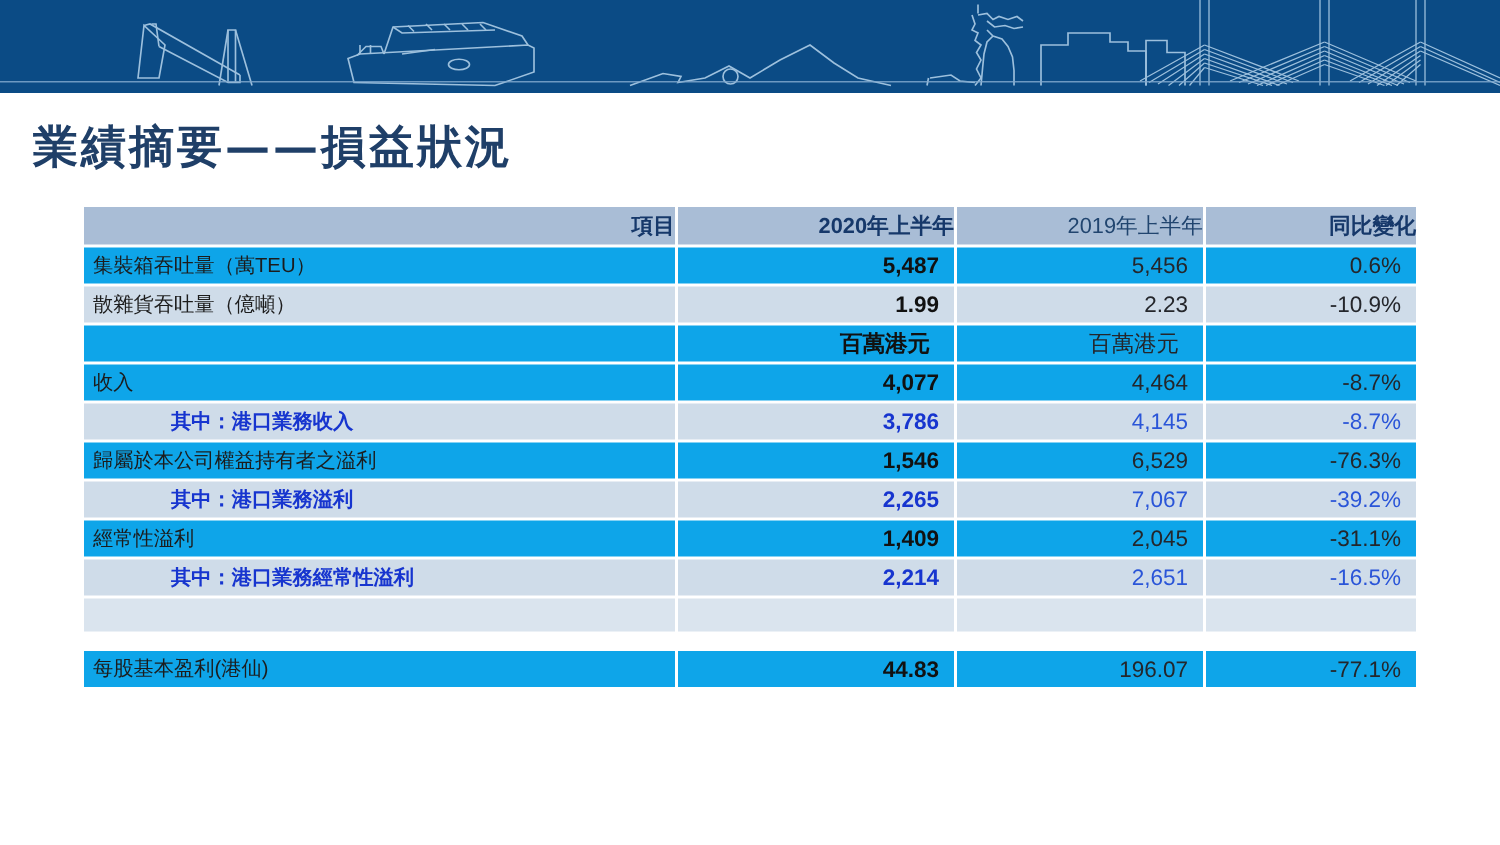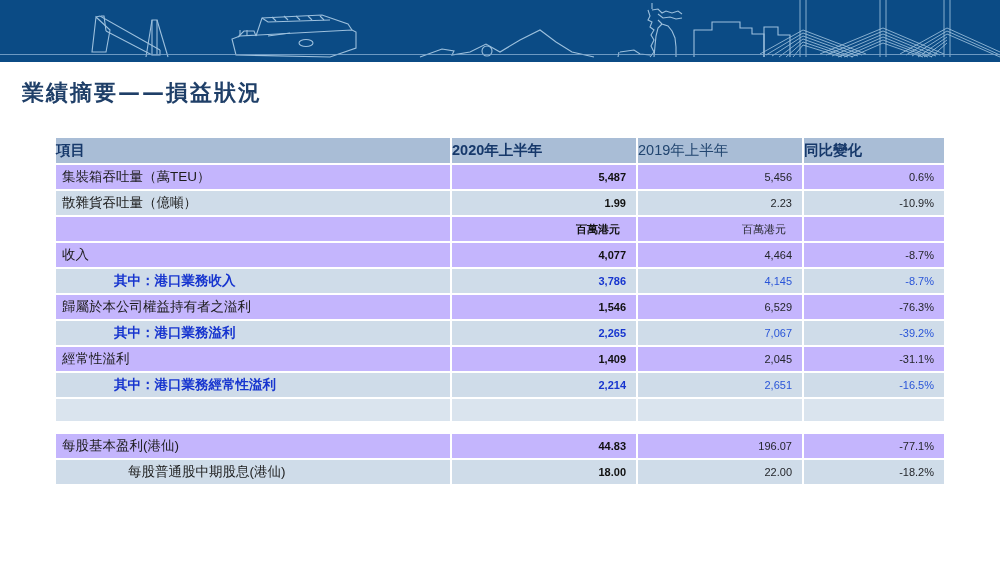--- a/index.html
+++ b/index.html
@@ -40,21 +40,21 @@
     background: #7fa7cc;
     opacity: .85;
   }
 
   
   .slide-title {
     position: absolute;
     left: 22px;
     top: 78px;
     font-family: "DejaVu Serif", "Liberation Serif", serif;
-    font-size: 22px;
+    font-size: 30px;
     font-weight: bold;
     color: #1f3f68;
     letter-spacing: 2px;
     white-space: nowrap;
   }
 
   
   .fin-table {
     position: absolute;
     left: 54px;
@@ -73,48 +73,48 @@
   col.c-item  { width: 394px; }
   col.c-2020  { width: 184px; }
   col.c-2019  { width: 164px; }
   col.c-chg   { width: 140px; }
 
   .hdr th {
     background: #a9bdd6;
     color: #16386a;
     height: 25px;
     font-size: 14.5px;
-    text-align: left;
+    text-align: right;
     vertical-align: middle;
     font-weight: normal;
   }
   .hdr th.bold  { font-weight: bold; }
   .hdr th.plain { font-weight: normal; color: #21456f; }
 
   .fin-table tbody td {
-    background: #c4b5fd;
+    background: #0ea5e9;
     height: 24px;
     vertical-align: middle;
     color: #1c1c1c;
   }
   .fin-table tbody tr.alt td { background: #cfdce9; }
 
   td.label {
     padding-left: 6px;
     text-align: left;
     font-size: 13.5px;
     white-space: nowrap;
   }
   td.label.indent  { padding-left: 58px; font-family: Liberation Serif, serif; }
   td.label.indent2 { padding-left: 72px; }
 
   td.num {
     text-align: right;
     padding-right: 10px;
-    font-size: 11px;
+    font-size: 15px;
     white-space: nowrap;
   }
   td.num.b   { font-weight: bold; color: #111; }
   td.num.mid { color: #24262b; }
   td.num.chg { color: #24262b; text-align: right; }
 
   tr.blue td.label { color: #1735cf; font-weight: bold; }
   tr.blue td.num.b { color: #1735cf; font-weight: bold; }
   tr.blue td.num.mid { color: #2a55d8; padding-left: 30px; }
   tr.blue td.num.chg { color: #2a55d8; }
@@ -292,21 +292,15 @@
       <td></td>
     </tr>
 
     <tr>
       <td class="label">每股基本盈利(港仙)</td>
       <td class="num b">44.83</td>
       <td class="num mid">196.07</td>
       <td class="num chg">-77.1%</td>
     </tr>
 
-    <tr class="alt">
-      <td class="label indent2">每股普通股中期股息(港仙)</td>
-      <td class="num b">18.00</td>
-      <td class="num mid">22.00</td>
-      <td class="num chg">-18.2%</td>
-    </tr>
 
   </tbody>
 </table>
 
 </body></html>

